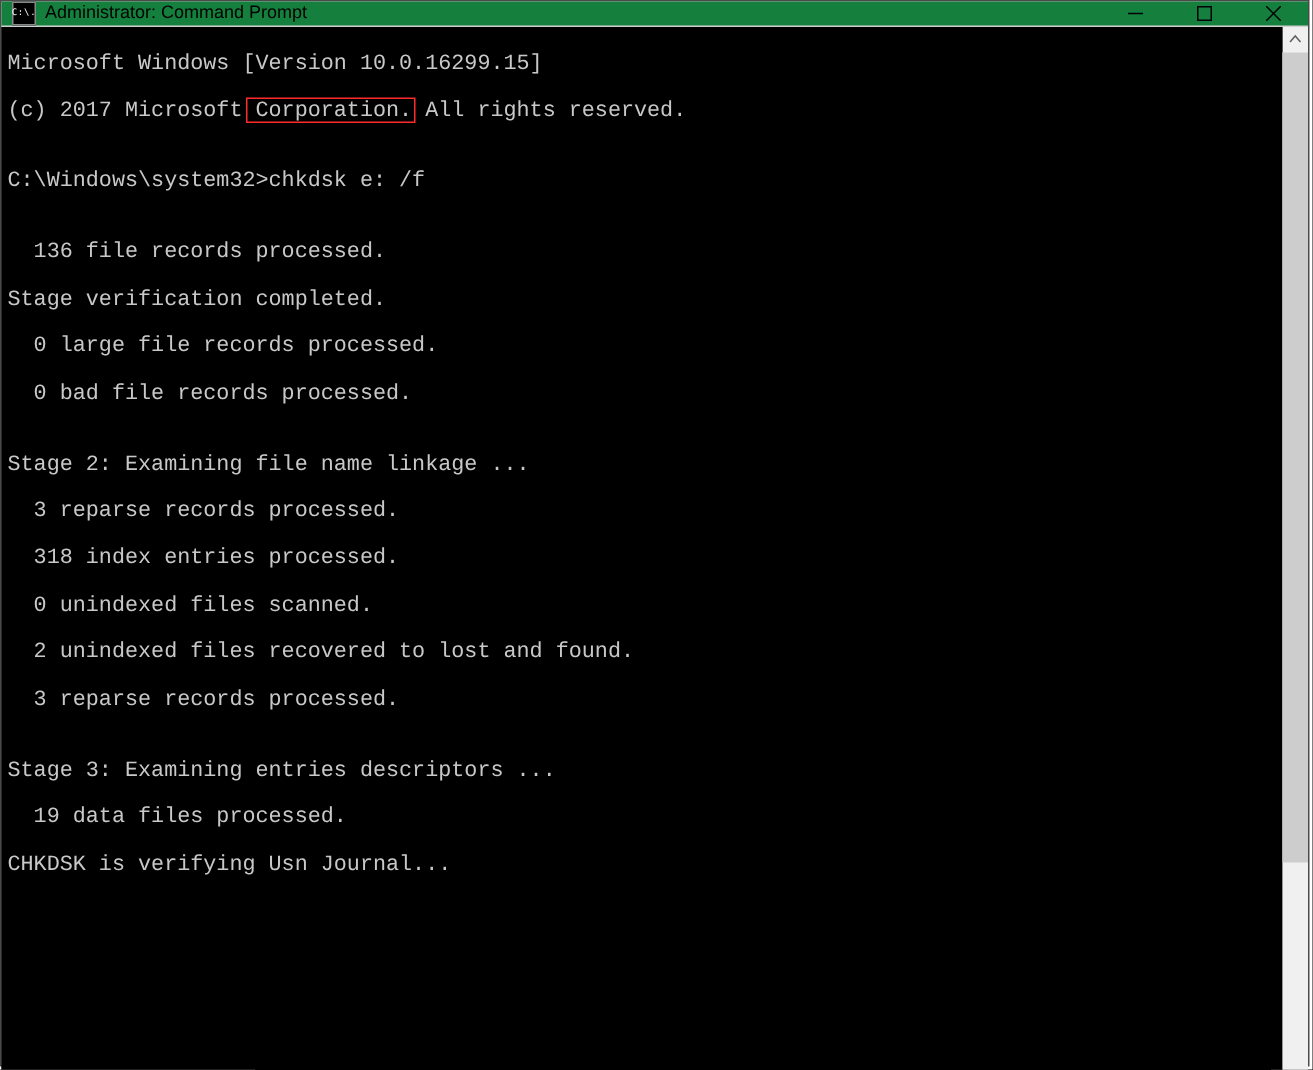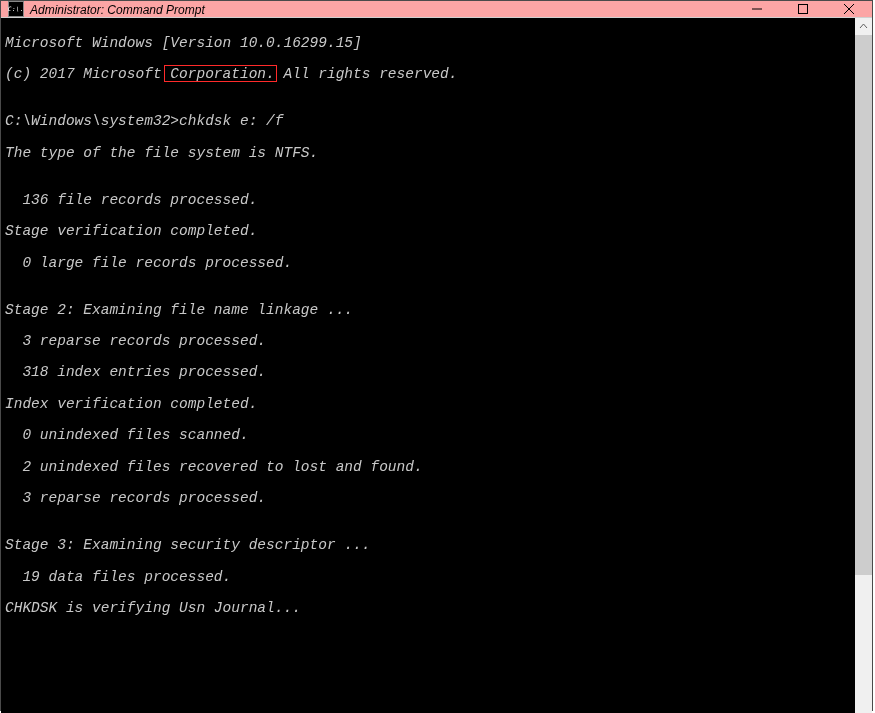--- a/index.html
+++ b/index.html
@@ -15,25 +15,24 @@
   }
   .window {
     width: 873px;
     height: 711px;
     border: 1px solid #4a4a4a;
     display: flex;
     flex-direction: column;
   }
   .titlebar {
     height: 30px;
-    background: #fca5a5;
+    background: #15803d;
     display: flex;
-    align-items: flex-end;
+    align-items: flex-start;
     border-bottom: 1px solid #d0d0d0;
-    font-style: italic;
   }
   .titlebar .app-icon {
     width: 16px;
     height: 16px;
     margin-left: 7px;
     margin-right: 6px;
     display: inline-flex;
     align-items: center;
     justify-content: center;
     background: #000;
@@ -104,21 +103,21 @@
     right: 0;
     top: 0;
     height: 540px;
     background: #cdcdcd;
   }
   .hl-box {
     position: absolute;
     border: 1.5px solid #ff2a2a;
     pointer-events: none;
   }
-  .line { display: block; font-style: italic; }
+  .line { display: block; }
 </style>
 </head>
 <body>
 
 <div class="window">
 
   <div class="titlebar">
     <span class="app-icon">C:\.</span>
     <span class="title-text">Administrator: Command Prompt</span>
     <div class="win-controls">
@@ -139,35 +138,34 @@
       </div>
     </div>
   </div>
 
   <div class="client">
     <div class="console">
 <span class="line">Microsoft Windows [Version 10.0.16299.15]</span>
 <span class="line">(c) 2017 Microsoft Corporation. All rights reserved.</span>
 <span class="line"></span>
 <span class="line"><span>C:\Windows\system32&gt;</span><span>chkdsk e: /f</span></span>
-<span class="line">The type of the file system is NTFS.</span>
 <span class="line"></span>
 <span class="line">  136 file records processed.</span>
 <span class="line">Stage verification completed.</span>
 <span class="line">  0 large file records processed.</span>
+<span class="line">  0 bad file records processed.</span>
 <span class="line"></span>
 <span class="line">Stage 2: Examining file name linkage ...</span>
 <span class="line">  3 reparse records processed.</span>
 <span class="line">  318 index entries processed.</span>
-<span class="line">Index verification completed.</span>
 <span class="line">  0 unindexed files scanned.</span>
 <span class="line">  2 unindexed files recovered to lost and found.</span>
 <span class="line">  3 reparse records processed.</span>
 <span class="line"></span>
-<span class="line">Stage 3: Examining security descriptor ...</span>
+<span class="line">Stage 3: Examining entries descriptors ...</span>
 <span class="line">  19 data files processed.</span>
 <span class="line">CHKDSK is verifying Usn Journal...</span>
 
 
 <span class="line"></span>
 
 
 <span class="line"></span>
 
 

